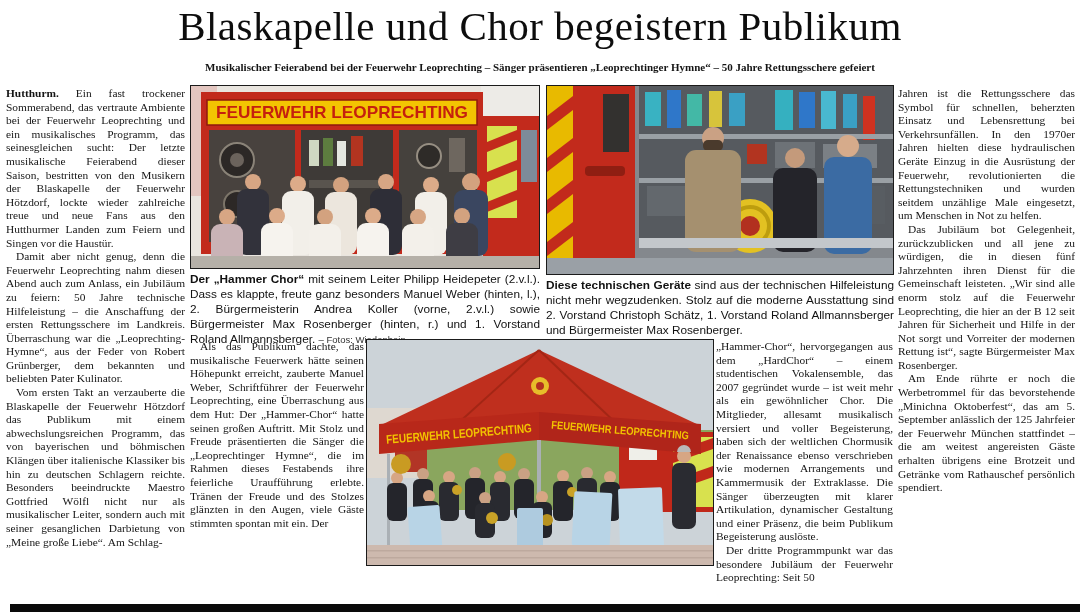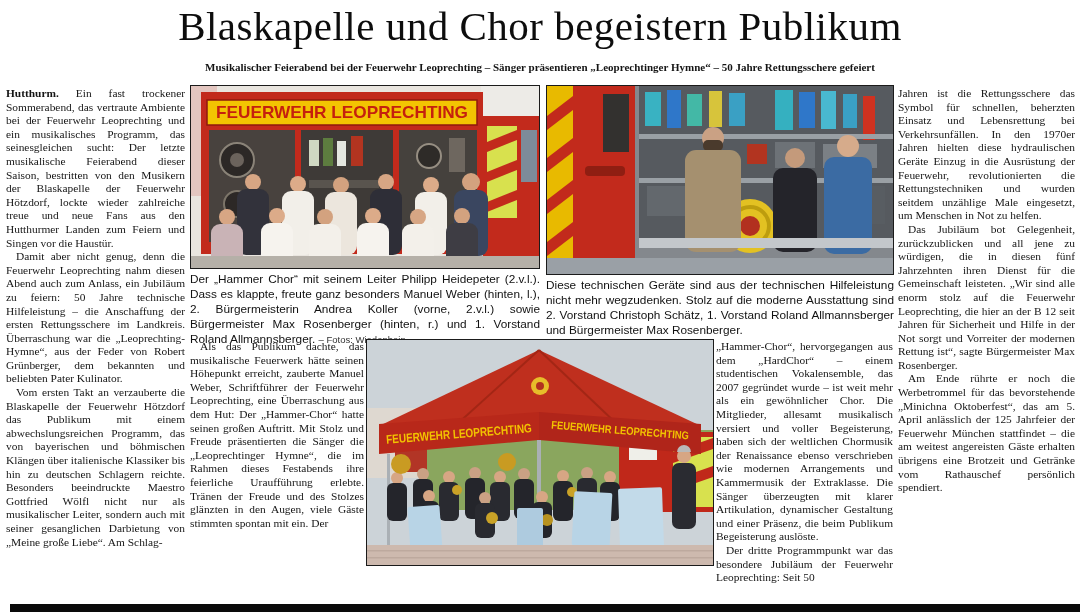--- a/index.html
+++ b/index.html
@@ -22,21 +22,21 @@
   .photo{position:absolute;border:1px solid #1b1b1b;background:#ddd;box-sizing:border-box;margin:0;}
   .photo svg{display:block;}
   .photo1{left:190px;top:85px;width:350px;height:184px;}
   .photo2{left:546px;top:85px;width:348px;height:190px;}
   .photo3{left:366px;top:339px;width:348px;height:227px;}
   .caption{position:absolute;font-family:"Liberation Sans",sans-serif;font-size:11.8px;
         line-height:15px;text-align:justify;color:#111;}
   .cap1{left:190px;top:272px;width:350px;}
   .cap2{left:546px;top:278px;width:348px;}
   .cap3{left:366px;top:570px;width:348px;}
-  .caption b{font-weight:normal;}
+  .caption b{font-weight:bold;}
   .credit{font-size:9.5px;color:#333;white-space:nowrap;}
   .endbar{position:absolute;left:10px;top:604px;width:1070px;height:8px;background:#0a0a0a;}
 </style>
 </head>
 <body>
 
 <div class="page">
 
   <h1 class="headline">Blaskapelle und Chor begeistern Publikum</h1>
   <p class="subhead">Musikalischer Feierabend bei der Feuerwehr Leoprechting – Sänger präsentieren „Leoprechtinger Hymne“ – 50 Jahre Rettungsschere gefeiert</p>
@@ -211,21 +211,21 @@
   </figcaption>
 
   <div class="col col4 bodytext">
     <p>„Hammer-Chor“, hervorgegangen aus dem „HardChor“ – einem studentischen Vokalensemble, das 2007 gegründet wurde – ist weit mehr als ein gewöhnlicher Chor. Die Mitglieder, allesamt musikalisch versiert und voller Begeisterung, haben sich der weltlichen Chormusik der Renaissance ebenso verschrieben wie modernen Arrangements und Kammermusik der Extraklasse. Die Sänger überzeugten mit klarer Artikulation, dynamischer Gestaltung und einer Präsenz, die beim Publikum Begeisterung auslöste.</p>
     <p class="indent">Der dritte Programmpunkt war das besondere Jubiläum der Feuerwehr Leoprechting: Seit 50</p>
   </div>
 
   <div class="col col5 bodytext">
     <p>Jahren ist die Rettungsschere das Symbol für schnellen, beherzten Einsatz und Lebensrettung bei Verkehrsunfällen. In den 1970er Jahren hielten diese hydraulischen Geräte Einzug in die Ausrüstung der Feuerwehr, revolutionierten die Rettungstechniken und wurden seitdem unzählige Male eingesetzt, um Menschen in Not zu helfen.</p>
     <p class="indent">Das Jubiläum bot Gelegenheit, zurückzublicken und all jene zu würdigen, die in diesen fünf Jahrzehnten ihren Dienst für die Gemeinschaft leisteten. „Wir sind alle enorm stolz auf die Feuerwehr Leoprechting, die hier an der B 12 seit Jahren für Sicherheit und Hilfe in der Not sorgt und Vorreiter der modernen Rettung ist“, sagte Bürgermeister Max Rosenberger.</p>
-    <p class="indent">Am Ende rührte er noch die Werbetrommel für das bevorstehende „Minichna Oktoberfest“, das am 5. April anlässlich der 125 Jahrfeier der Feuerwehr München stattfindet – die am weitest angereisten Gäste erhalten übrigens eine Brotzeit und Getränke vom Rathauschef persönlich spendiert.</p>
+    <p class="indent">Am Ende rührte er noch die Werbetrommel für das bevorstehende „Minichna Oktoberfest“, das am 5. September anlässlich der 125 Jahrfeier der Feuerwehr München stattfindet – die am weitest angereisten Gäste erhalten übrigens eine Brotzeit und Getränke vom Rathauschef persönlich spendiert.</p>
   </div>
 
   <figure class="photo photo3">
     <svg width="346" height="225" viewBox="0 0 346 225">
       <rect width="346" height="225" fill="#ccd3d8"></rect>
       <rect x="0" y="68" width="62" height="70" fill="#ded8d0"></rect>
       <rect x="28" y="96" width="38" height="36" fill="#b23526"></rect>
       <rect x="60" y="90" width="288" height="80" fill="#8aa65e"></rect>
 
       <g>

